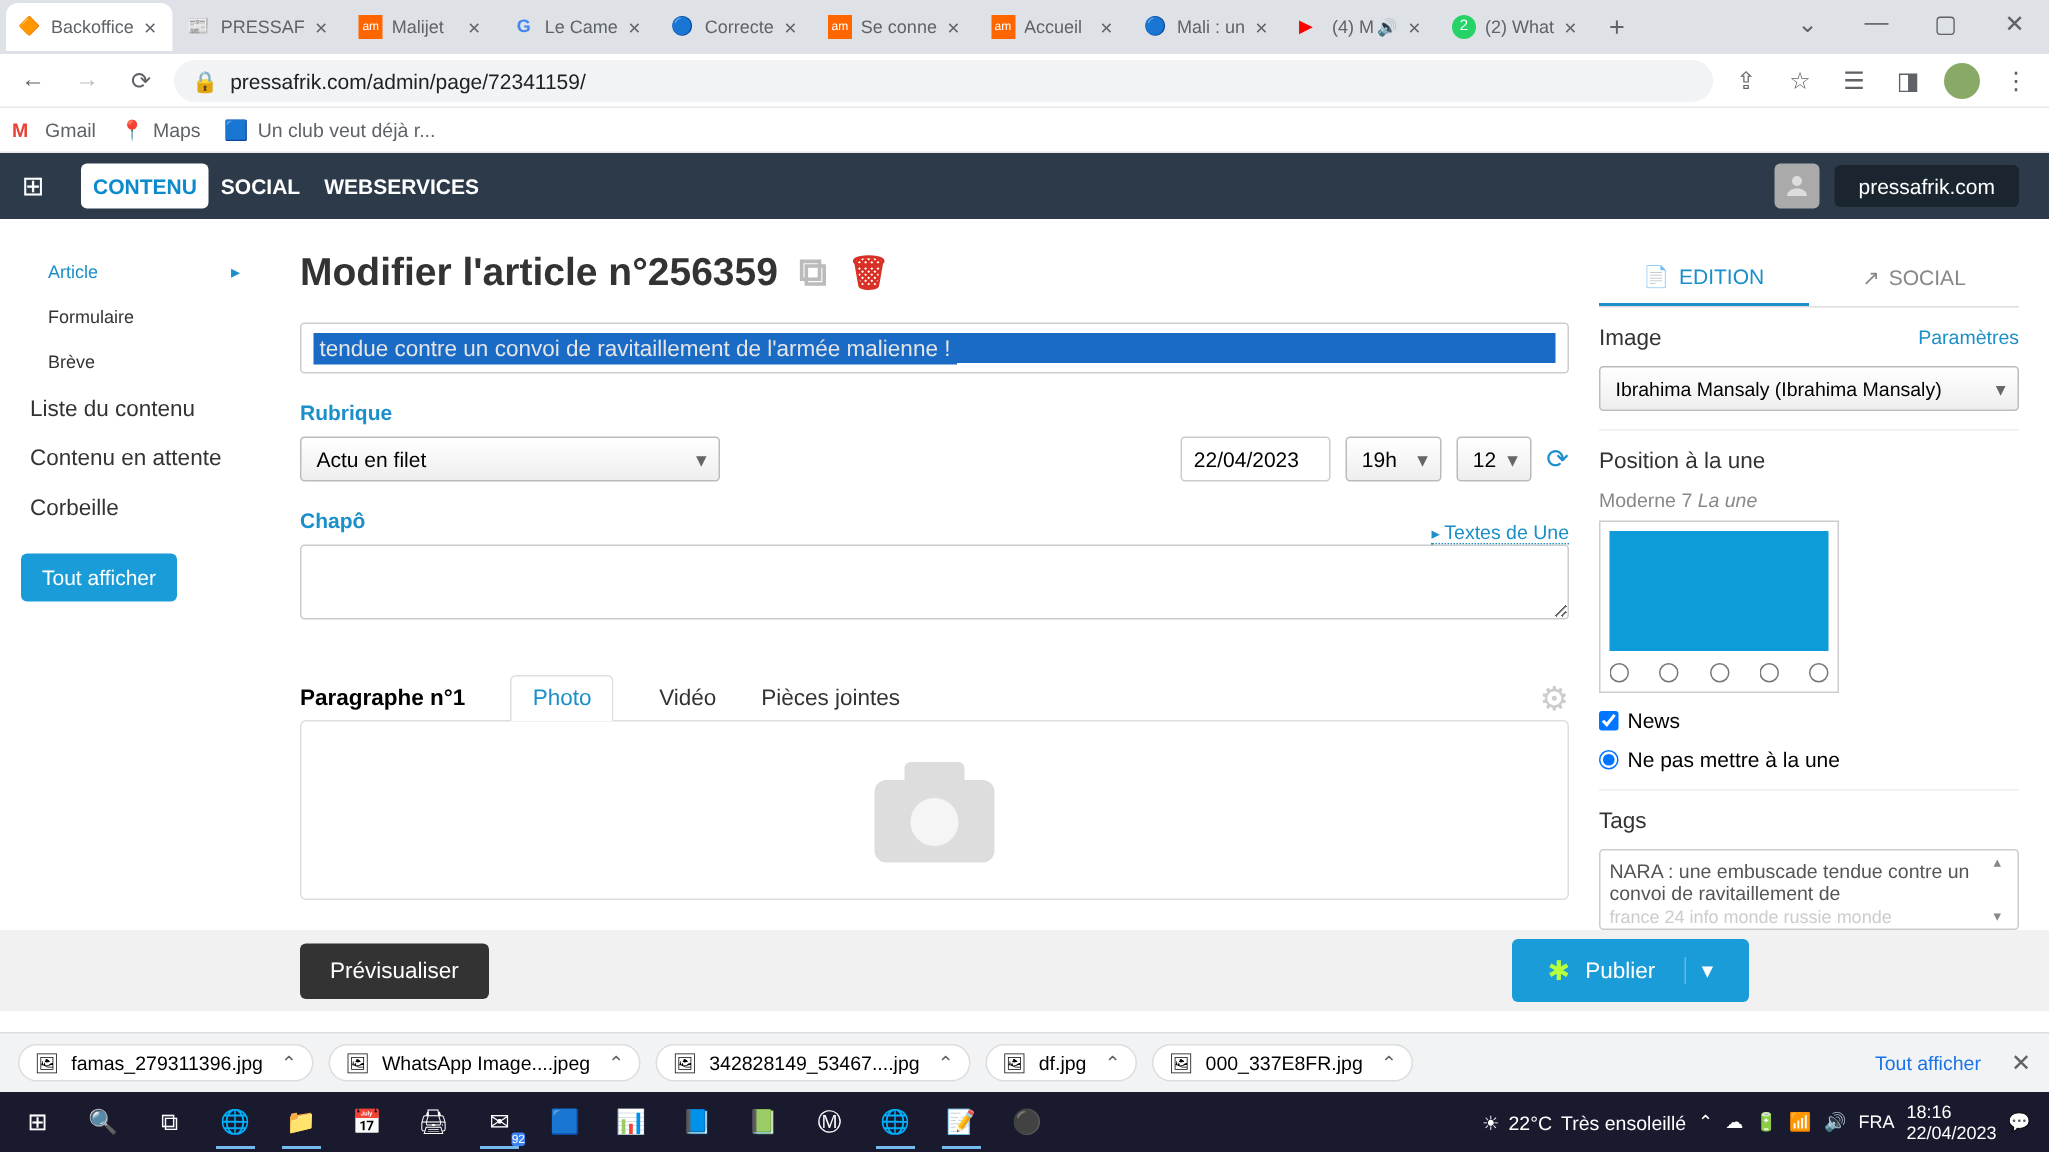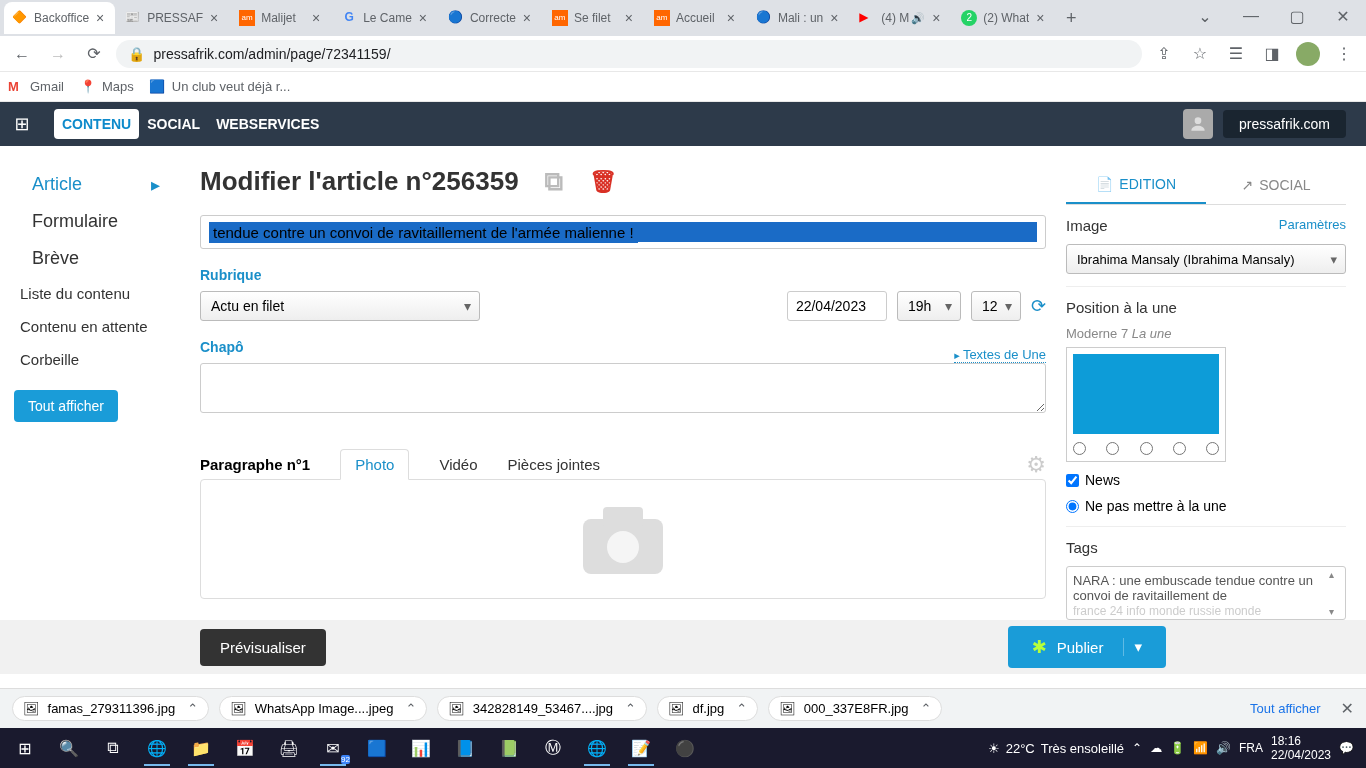--- a/index.html
+++ b/index.html
@@ -23,29 +23,29 @@
 .app-nav .grid-icon{width:44px;height:44px;display:flex;align-items:center;justify-content:center;font-size:18px}
 .app-nav .nav-item{padding:0 8px;height:30px;display:flex;align-items:center;font-size:14px;font-weight:600;cursor:pointer}
 .app-nav .nav-item.active{background:#fff;color:#0d8acb;border-radius:4px;margin-left:10px}
 .app-nav .right{margin-left:auto;display:flex;align-items:center;gap:10px;padding-right:20px}
 .app-nav .right .site-btn{background:#1a2530;padding:6px 16px;border-radius:4px;font-size:14px}
 .app-nav .avatar{width:30px;height:30px;background:#aaa;border-radius:4px;display:flex;align-items:center;justify-content:center}
 .content-area{display:flex;height:calc(100% - 36px - 36px - 30px - 44px - 54px - 40px)}
 .sidebar{width:180px;background:#fff;padding:20px 0 0 0;flex-shrink:0}
 .sidebar .item{padding:8px 20px;font-size:15px;color:#333;cursor:pointer;position:relative}
 .sidebar .item.active{color:#1a8fc9}
-.sidebar .item.sub{padding-left:32px;font-size:18px}
+.sidebar .item.sub{padding-left:32px;font-size:12px}
 .sidebar .item.sub.active::after{content:"▸";position:absolute;right:20px;color:#1a8fc9}
 .sidebar .btn-all{margin:14px 0 0 14px;background:#1a9cd8;color:#fff;padding:8px 14px;border-radius:4px;font-size:14px;display:inline-block;cursor:pointer}
 .main{flex:1;padding:20px 20px 0 20px;overflow:hidden}
-.page-title{font-size:26px;font-weight:600;color:#333;display:flex;align-items:center;gap:26px;margin-bottom:18px}
+.page-title{font-size:26px;font-weight:600;color:#333;display:flex;align-items:center;gap:14px;margin-bottom:18px}
 .page-title .copy{color:#bbb;cursor:pointer}
 .page-title .trash{color:#d93025;cursor:pointer;font-size:22px}
 .title-input{width:100%;height:34px;border:1px solid #ccc;border-radius:3px;padding:0 8px;font-size:15px}
-.title-input .hl{background:#1a6bc6;color:#000000;padding:2px 4px}
+.title-input .hl{background:#1a6bc6;color:#e5e5e5;padding:2px 4px}
 .section-label{font-size:14px;color:#1a8fc9;font-weight:600;margin:18px 0 8px 0}
 .row-rubrique{display:flex;align-items:center;gap:10px}
 .select-box{height:30px;border:1px solid #bbb;background:linear-gradient(#fff,#eee);border-radius:3px;padding:0 26px 0 10px;font-size:14px;display:flex;align-items:center;position:relative;cursor:pointer}
 .select-box::after{content:"▾";position:absolute;right:8px;color:#666}
 .date-row{display:flex;align-items:center;gap:10px;margin-left:auto}
 .date-input{width:100px;height:30px;border:1px solid #ccc;border-radius:3px;padding:0 8px;font-size:14px}
 .refresh{color:#1a8fc9;font-size:18px;cursor:pointer}
 .chapo-row{display:flex;justify-content:space-between;align-items:flex-end}
 .chapo-link{color:#1a8fc9;font-size:13px;border-bottom:1px dotted #1a8fc9;cursor:pointer}
 .chapo-link::before{content:"▸ ";font-size:11px}
@@ -116,21 +116,21 @@
       <span class="title">Le Came</span>
       <span class="close">×</span>
     </div>
   <div class="tab">
       <span class="favicon">🔵</span>
       <span class="title">Correcte</span>
       <span class="close">×</span>
     </div>
   <div class="tab">
       <span class="favicon" style="background:#f60;color:#fff;font-size:8px;text-align:center;line-height:16px">am</span>
-      <span class="title">Se filet</span>
+      <span class="title">Se conne</span>
       <span class="close">×</span>
     </div>
   <div class="tab">
       <span class="favicon" style="background:#f60;color:#fff;font-size:8px;text-align:center;line-height:16px">am</span>
       <span class="title">Accueil</span>
       <span class="close">×</span>
     </div>
   <div class="tab">
       <span class="favicon">🔵</span>
       <span class="title">Mali : un</span>

